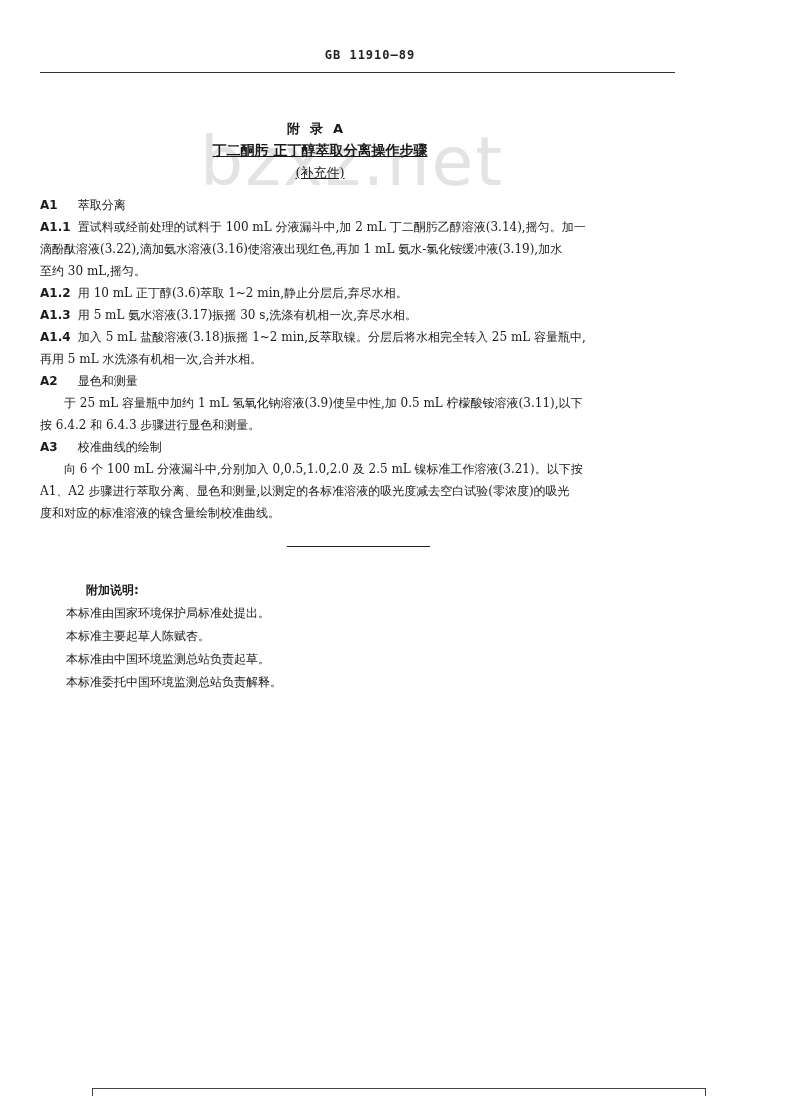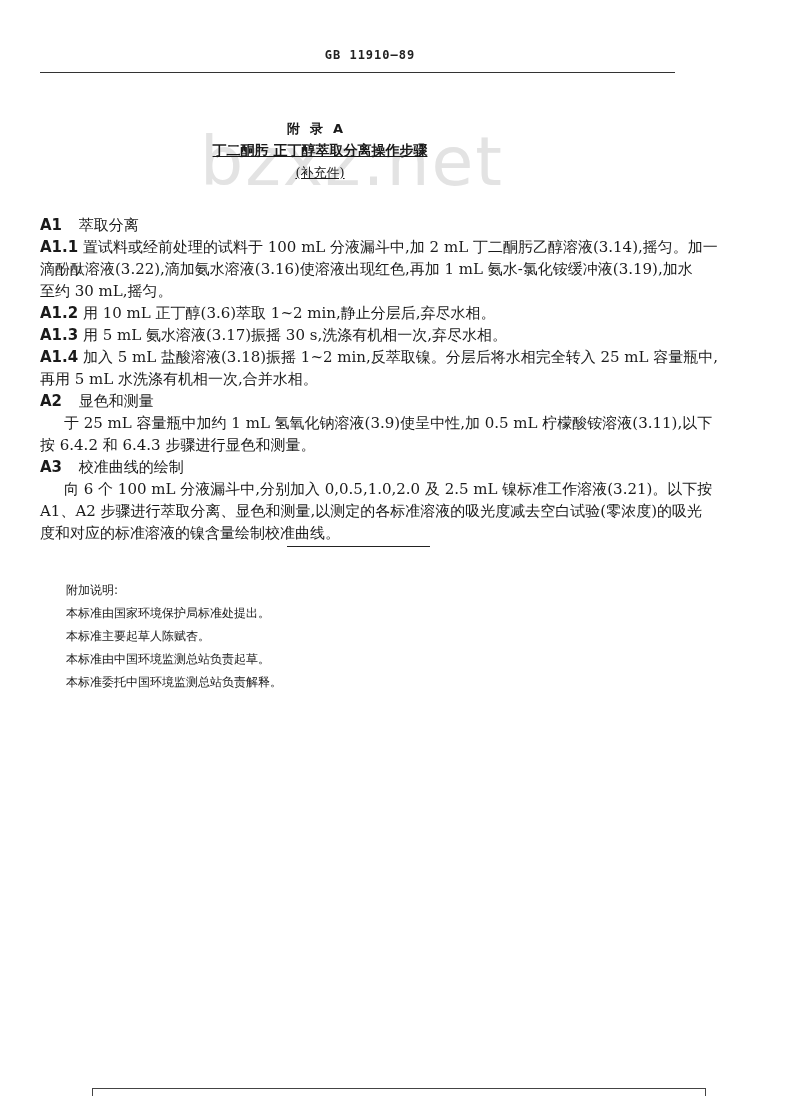--- a/index.html
+++ b/index.html
@@ -18,29 +18,29 @@
     .watermark {
       position: absolute; left: 200px; top: 128px; font-family: "DejaVu Sans", "Liberation Sans", sans-serif;
       font-weight: normal; font-size: 68px; color: #e3e3e3; letter-spacing: 2px; line-height: 1; z-index: 0;
       user-select: none;
     }
     .appendix-head { position: absolute; left: 0; width: 640px; text-align: center; z-index: 1; }
     .appendix-label { top: 120px; font-size: 13px; font-weight: bold; letter-spacing: 10px; font-family: "DejaVu Sans", sans-serif; }
     .appendix-title { top: 142px; font-size: 14px; font-weight: bold; font-family: "DejaVu Sans", sans-serif; text-decoration: underline; }
     .appendix-sub { top: 164px; font-size: 13px; text-decoration: underline; }
 
-    .body-text { position: absolute; left: 40px; top: 194px; width: 640px; font-size: 15px; line-height: 22px; z-index: 1; margin-top: 20px; }
+    .body-text { position: absolute; left: 40px; top: 194px; width: 640px; font-size: 12px; line-height: 22px; z-index: 1; }
     .line { white-space: nowrap; }
     .num { font-weight: bold; font-family: "DejaVu Sans", sans-serif; display: inline-block; min-width: 34px; }
     .indent { padding-left: 24px; }
 
     .end-rule { position: absolute; left: 287px; top: 546px; width: 143px; border-top: 1.5px solid #222; }
 
     .notes { position: absolute; left: 66px; top: 579px; font-size: 12px; line-height: 23px; }
-    .notes-title { font-weight: normal; font-family: "DejaVu Sans", sans-serif; }
+    .notes-title { font-weight: bold; font-family: "DejaVu Sans", sans-serif; margin-left: 20px; }
 
     .bottom-box {
       position: absolute; left: 92px; top: 1088px; width: 612px; height: 30px;
       border: 1.5px solid #444; border-bottom: none;
     }
   </style>
 </head>
 <body>
 
 <div class="header">GB 11910—89</div>

